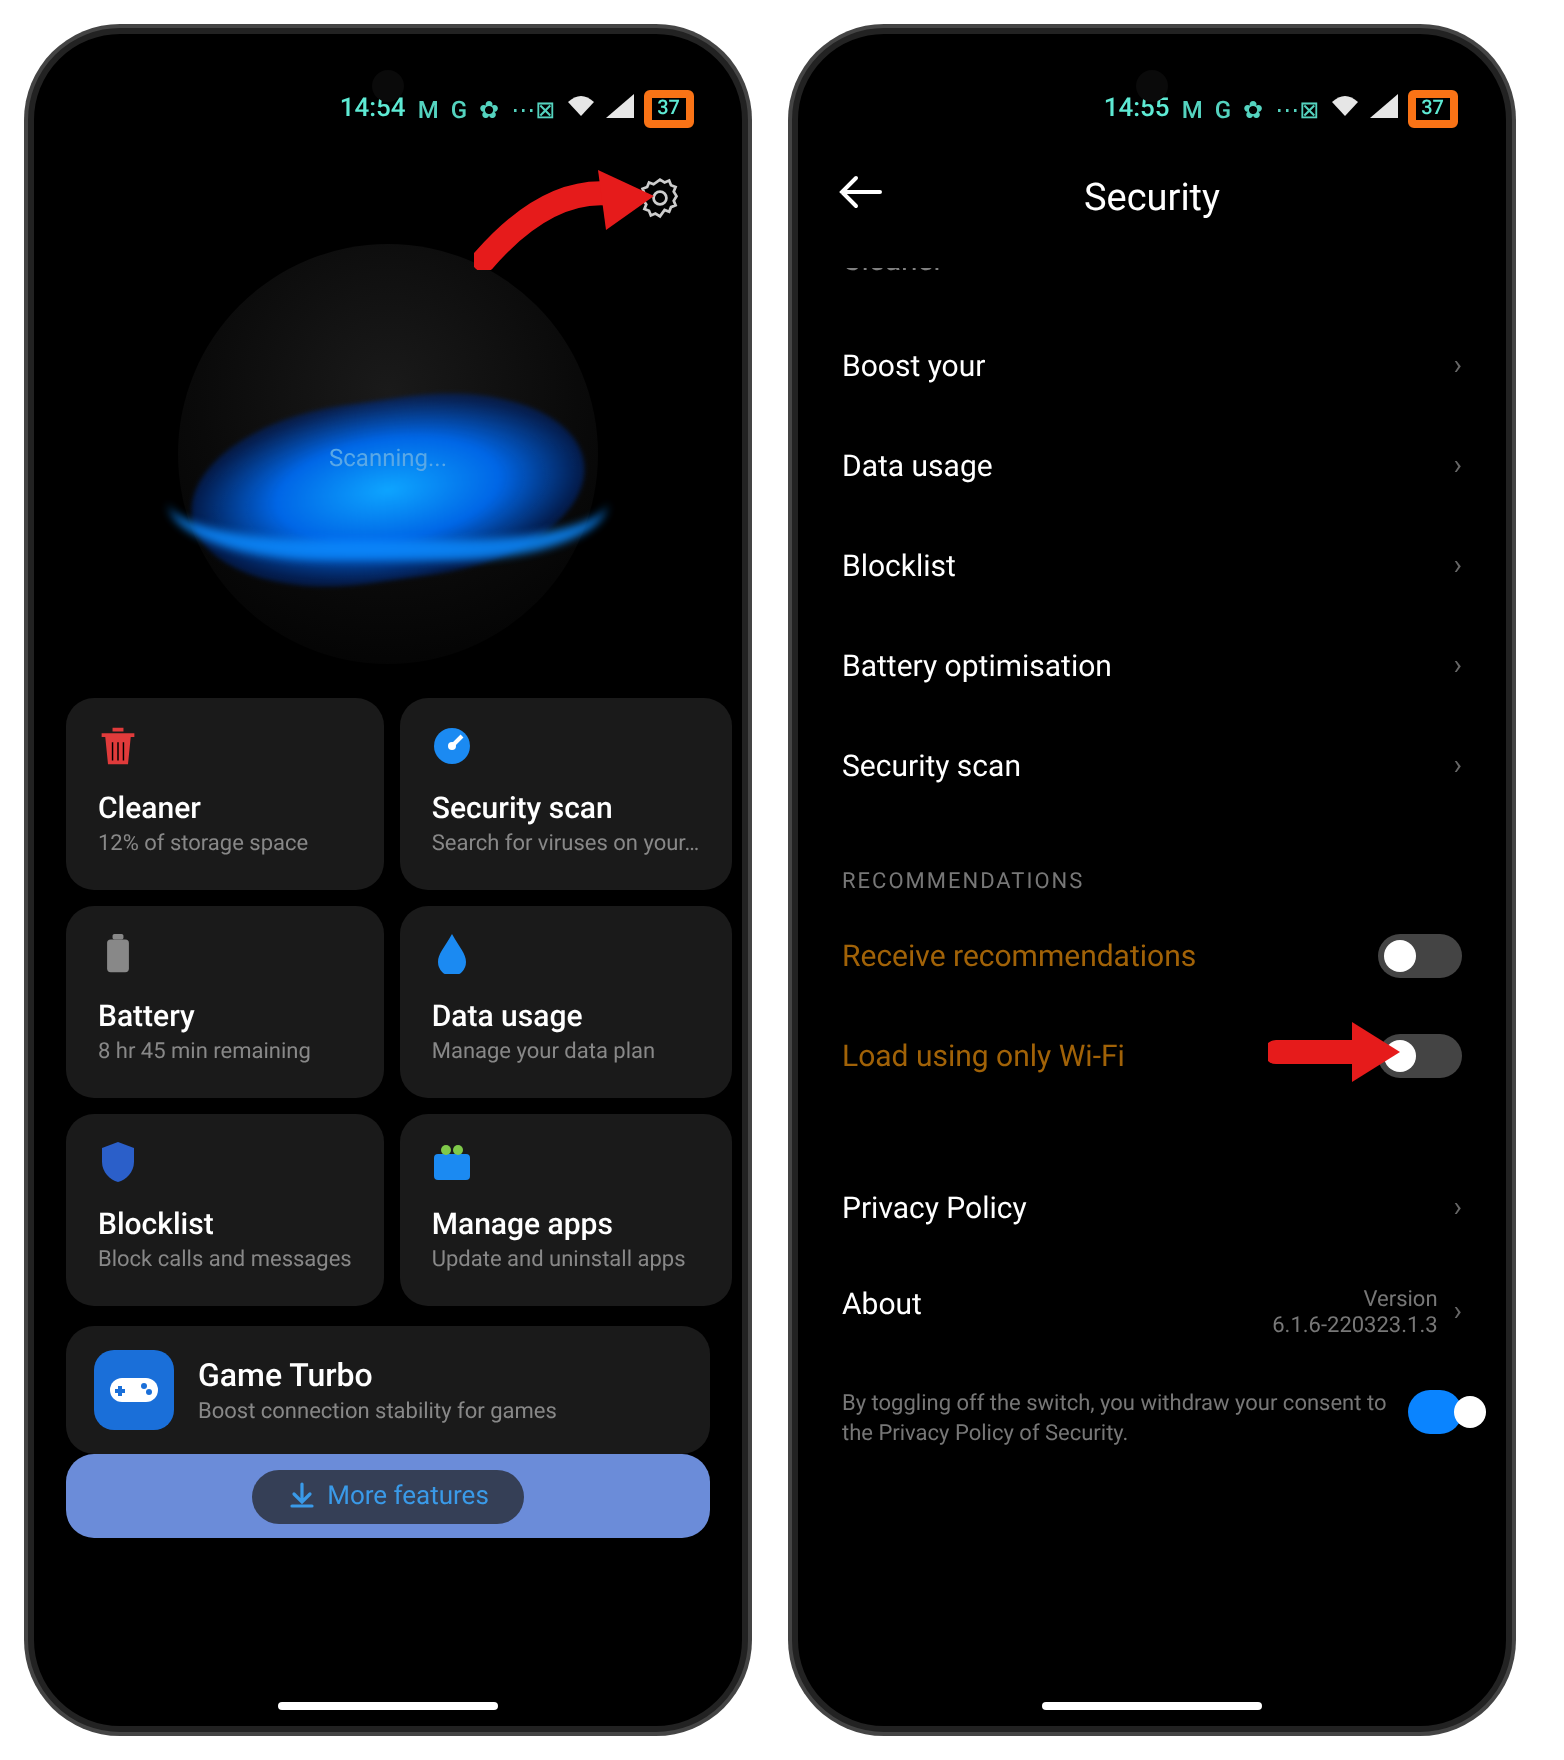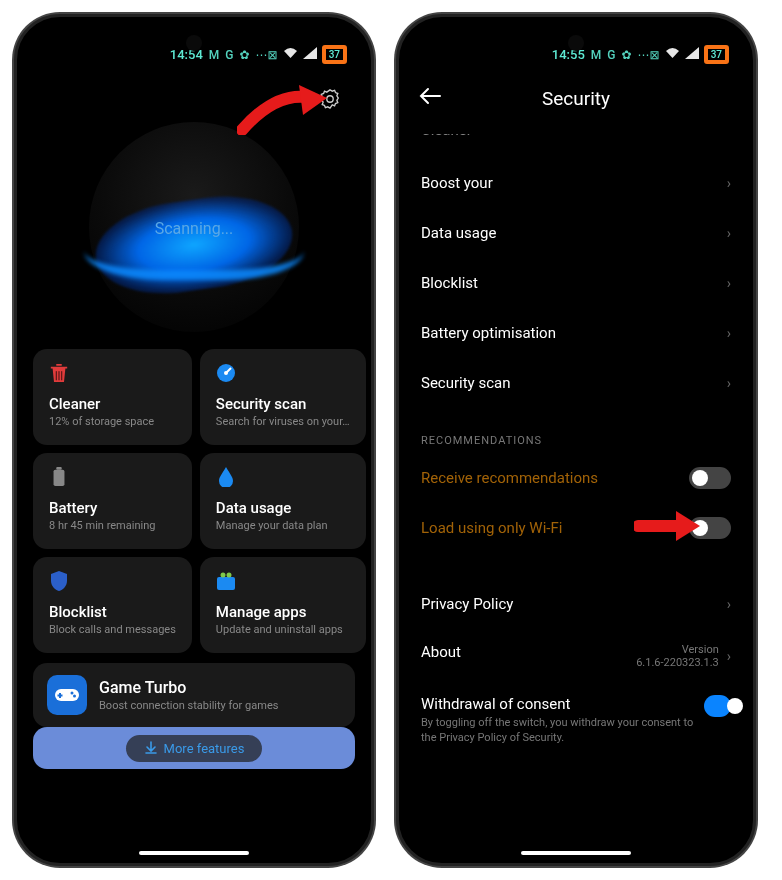--- a/index.html
+++ b/index.html
@@ -109,21 +109,21 @@
     .score {
       color: #fff;
       font-size: 58px;
       font-weight: 300;
       z-index: 2;
       line-height: 1;
       margin-top: -15px;
     }
     .scanning {
       color: #5aa8e6;
-      font-size: 16px;
+      font-size: 12px;
       z-index: 2;
       margin-top: 4px;
     }
     .tiles {
       padding: 10px 16px 0;
       display: grid;
       grid-template-columns: 1fr 1fr;
       gap: 8px;
     }
     .tile {
@@ -534,21 +534,20 @@
         <div>
           <div>Version</div>
           <div>6.1.6-220323.1.3</div>
         </div>
         <span class="chev">›</span>
       </div>
     </div>
 
     <div class="consent-row">
       <div class="consent-text">
-        <div class="ct-title">Withdrawal of consent</div>
         <div class="ct-sub">By toggling off the switch, you withdraw your consent to the Privacy Policy of Security.</div>
       </div>
       <div class="toggle on">
           <div class="knob"></div>
         </div>
     </div>
   </div>
 
   <div class="red-arrow" style="top:490px; left:235px;">
     <svg width="68" height="38" viewBox="0 0 68 38">

